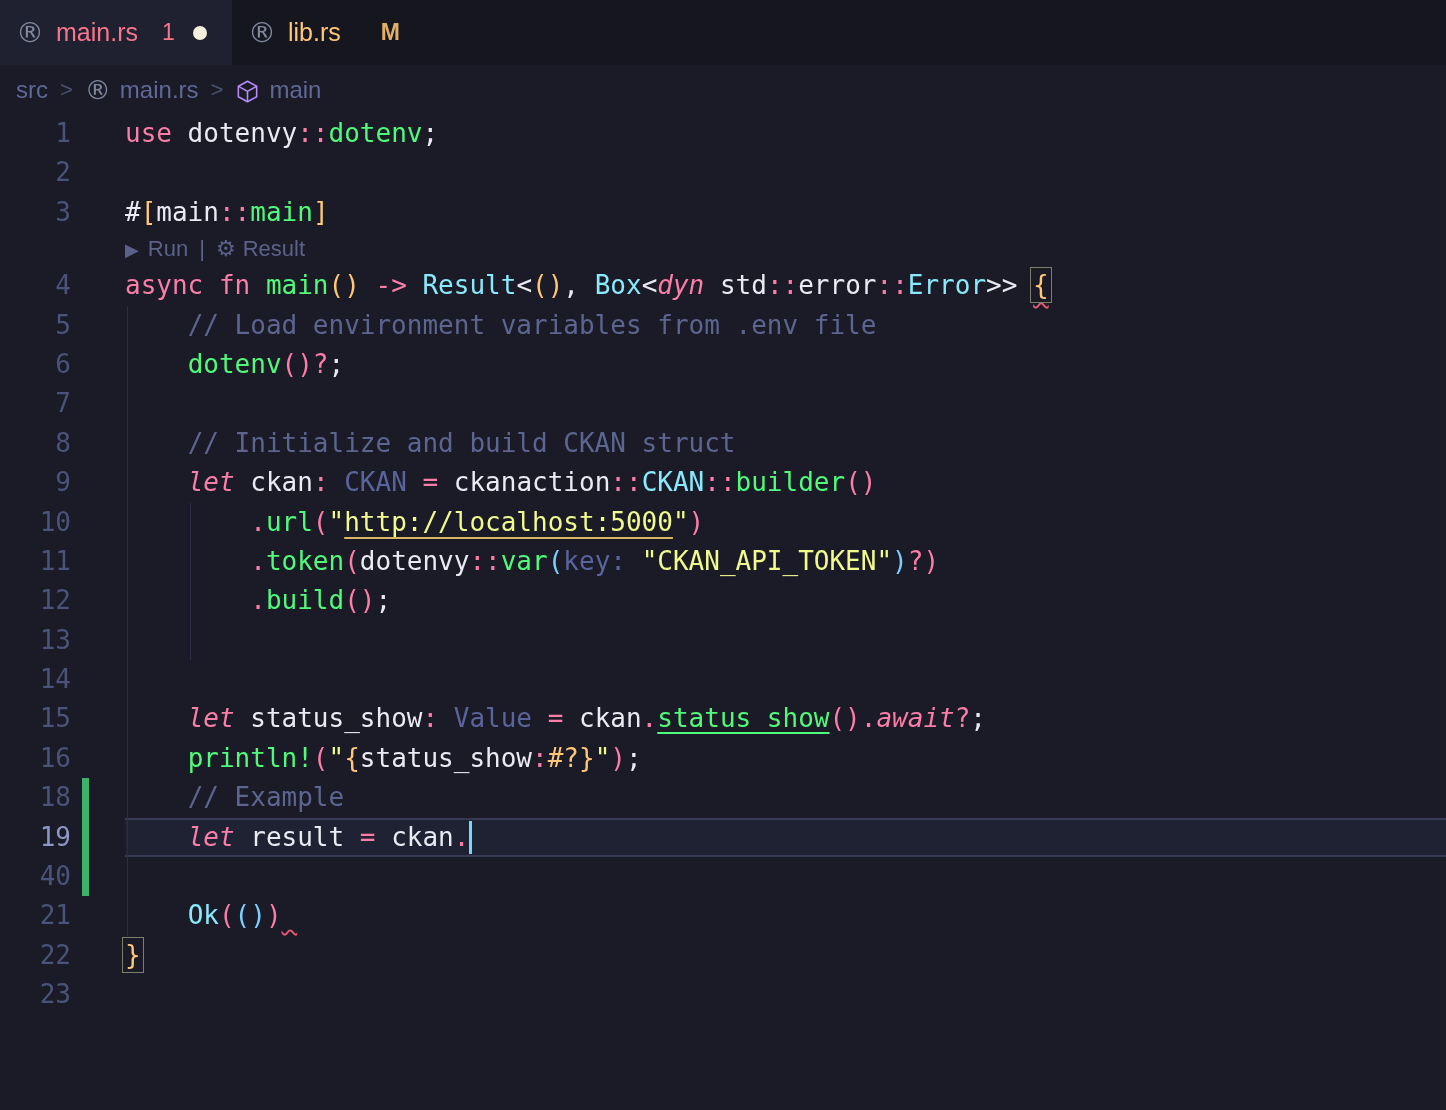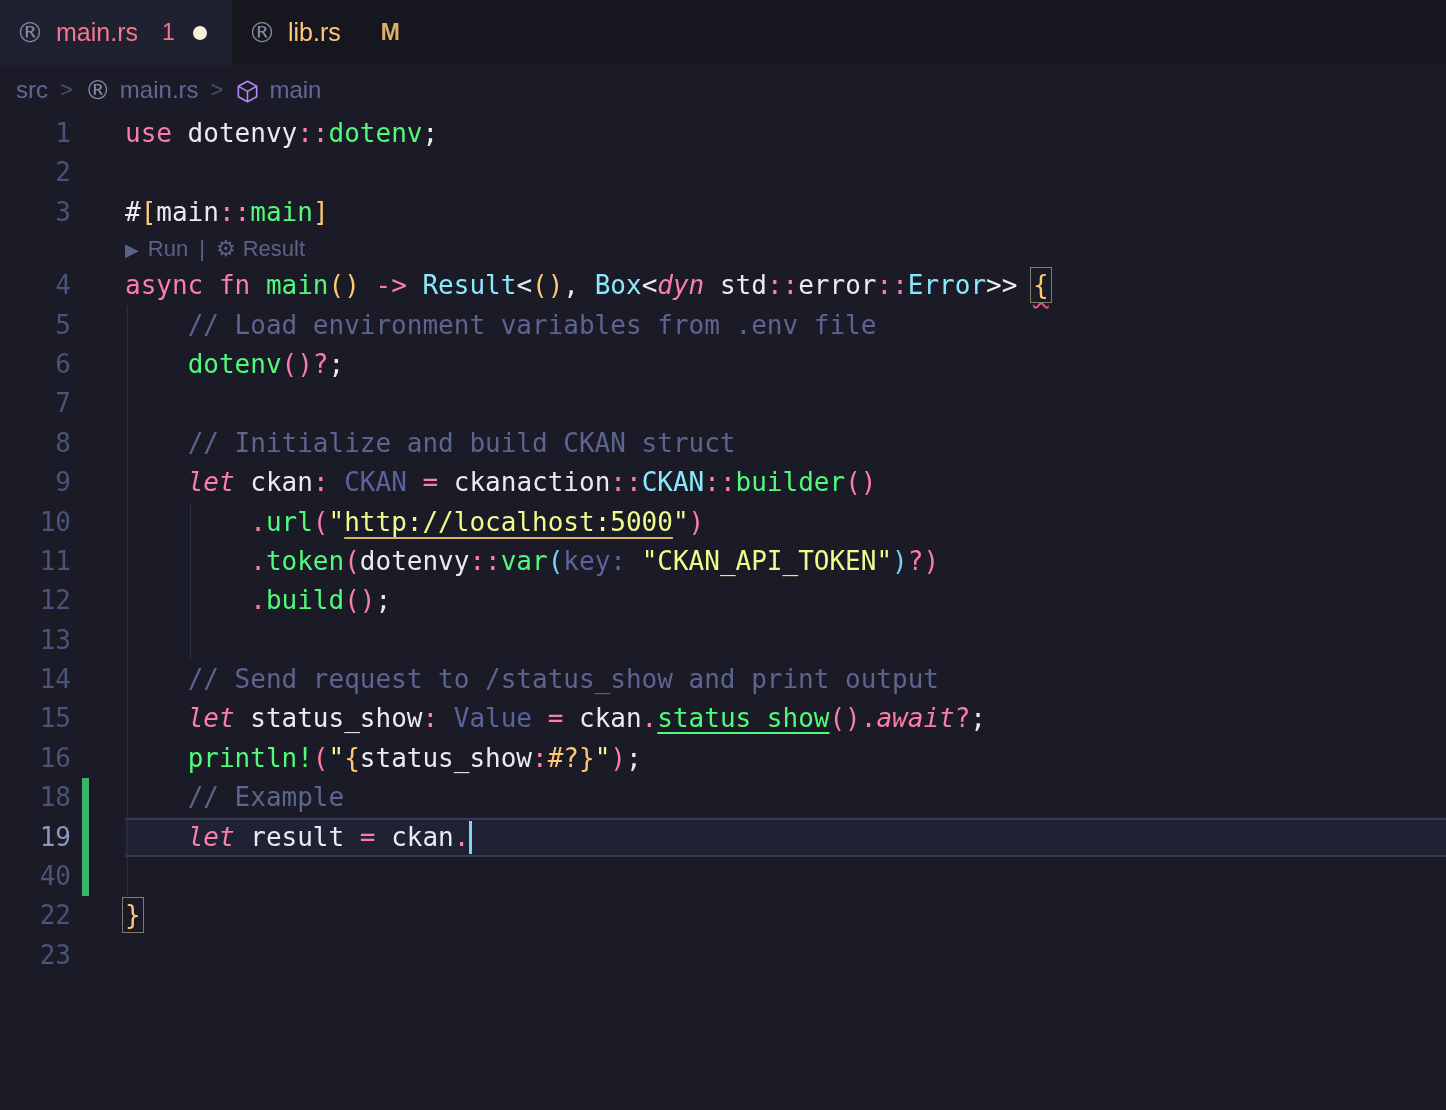--- a/index.html
+++ b/index.html
@@ -102,22 +102,23 @@
       <div class="row"><div class="gutter">4</div><div class="margin"></div><div class="content"><span class="kw">async</span><span class="fg"> </span><span class="kw">fn</span><span class="fg"> </span><span class="fn">main</span><span class="b1">()</span><span class="fg"> </span><span class="kw">-&gt;</span><span class="fg"> </span><span class="ty">Result</span><span class="fg">&lt;</span><span class="b1">()</span><span class="fg">, </span><span class="ty">Box</span><span class="fg">&lt;</span><span class="kwi">dyn</span><span class="fg"> std</span><span class="kw">::</span><span class="fg">error</span><span class="kw">::</span><span class="ty">Error</span><span class="fg">&gt;&gt; </span><span class="b1 matchbox errwave">{</span></div></div>
       <div class="row"><div class="gutter">5</div><div class="margin"></div><div class="content"><div class="guide" style="left: calc(0ch + 2px);"></div><span class="fg">    </span><span class="cmt">// Load environment variables from .env file</span></div></div>
       <div class="row"><div class="gutter">6</div><div class="margin"></div><div class="content"><div class="guide" style="left: calc(0ch + 2px);"></div><span class="fg">    </span><span class="fn">dotenv</span><span class="b2">()</span><span class="kw">?</span><span class="fg">;</span></div></div>
       <div class="row"><div class="gutter">7</div><div class="margin"></div><div class="content"><div class="guide" style="left: calc(0ch + 2px);"></div></div></div>
       <div class="row"><div class="gutter">8</div><div class="margin"></div><div class="content"><div class="guide" style="left: calc(0ch + 2px);"></div><span class="fg">    </span><span class="cmt">// Initialize and build CKAN struct</span></div></div>
       <div class="row"><div class="gutter">9</div><div class="margin"></div><div class="content"><div class="guide" style="left: calc(0ch + 2px);"></div><span class="fg">    </span><span class="kwi">let</span><span class="fg"> ckan</span><span class="kw">:</span><span class="inlay"> CKAN</span><span class="fg"> </span><span class="kw">=</span><span class="fg"> ckanaction</span><span class="kw">::</span><span class="ty">CKAN</span><span class="kw">::</span><span class="fn">builder</span><span class="b2">()</span></div></div>
       <div class="row"><div class="gutter">10</div><div class="margin"></div><div class="content"><div class="guide" style="left: calc(0ch + 2px);"></div><div class="guide" style="left: calc(4ch + 2px);"></div><span class="fg">        </span><span class="kw">.</span><span class="fn">url</span><span class="b2">(</span><span class="str">"</span><span class="lnk">http://localhost:5000</span><span class="str">"</span><span class="b2">)</span></div></div>
       <div class="row"><div class="gutter">11</div><div class="margin"></div><div class="content"><div class="guide" style="left: calc(0ch + 2px);"></div><div class="guide" style="left: calc(4ch + 2px);"></div><span class="fg">        </span><span class="kw">.</span><span class="fn">token</span><span class="b2">(</span><span class="fg">dotenvy</span><span class="kw">::</span><span class="fn">var</span><span class="b3">(</span><span class="inlay">key: </span><span class="str">"CKAN_API_TOKEN"</span><span class="b3">)</span><span class="kw">?</span><span class="b2">)</span></div></div>
       <div class="row"><div class="gutter">12</div><div class="margin"></div><div class="content"><div class="guide" style="left: calc(0ch + 2px);"></div><div class="guide" style="left: calc(4ch + 2px);"></div><span class="fg">        </span><span class="kw">.</span><span class="fn">build</span><span class="b2">()</span><span class="fg">;</span></div></div>
       <div class="row"><div class="gutter">13</div><div class="margin"></div><div class="content"><div class="guide" style="left: calc(0ch + 2px);"></div><div class="guide" style="left: calc(4ch + 2px);"></div></div></div>
-      <div class="row"><div class="gutter">14</div><div class="margin"></div><div class="content"><div class="guide" style="left: calc(0ch + 2px);"></div><span class="fg">    </span><span class="cmt">// Send request to /status_show and print output</span></div></div>
+      <div class="row"><div class="gutter">14</div><div class="margin"></div><div class="content"><div class="guide" style="left: calc(0ch + 2px);"></div><span class="fg">    </span></div></div>
       <div class="row"><div class="gutter">15</div><div class="margin"></div><div class="content"><div class="guide" style="left: calc(0ch + 2px);"></div><span class="fg">    </span><span class="kwi">let</span><span class="fg"> status_show</span><span class="kw">:</span><span class="inlay"> Value</span><span class="fg"> </span><span class="kw">=</span><span class="fg"> ckan</span><span class="kw">.</span><span class="fnu">status_show</span><span class="b2">()</span><span class="kw">.</span><span class="kwi">await</span><span class="kw">?</span><span class="fg">;</span></div></div>
       <div class="row"><div class="gutter">16</div><div class="margin"></div><div class="content"><div class="guide" style="left: calc(0ch + 2px);"></div><span class="fg">    </span><span class="fn">println!</span><span class="b2">(</span><span class="str">"</span><span class="b1">{</span><span class="fg">status_show</span><span class="kw">:</span><span class="b1">#?}</span><span class="str">"</span><span class="b2">)</span><span class="fg">;</span></div></div>
       <div class="row"><div class="gutter">18</div><div class="margin"><div class="gitbar"></div></div><div class="content"><div class="guide" style="left: calc(0ch + 2px);"></div><span class="fg">    </span><span class="cmt">// Example</span></div></div>
       <div class="row"><div class="gutter on">19</div><div class="margin"><div class="gitbar"></div></div><div class="content cur"><div class="guide" style="left: calc(0ch + 2px);"></div><span class="fg">    </span><span class="kwi">let</span><span class="fg"> result </span><span class="kw">=</span><span class="fg"> ckan</span><span class="kw">.</span><div class="cursor" style="left: calc(22ch);"></div></div></div>
       <div class="row"><div class="gutter">40</div><div class="margin"><div class="gitbar"></div></div><div class="content"><div class="guide" style="left: calc(0ch + 2px);"></div></div></div>
+      <div class="row"><div class="gutter">21</div><div class="margin"></div><div class="content"><div class="guide" style="left: calc(0ch + 2px);"></div><span class="fg">    </span><span class="ty">Ok</span><span class="b2">(</span><span class="b3">()</span><span class="b2">)</span><span class="sq">&nbsp;</span></div></div>
       <div class="row"><div class="gutter">22</div><div class="margin"></div><div class="content"><span class="b1 matchbox">}</span></div></div>
       <div class="row"><div class="gutter">23</div><div class="margin"></div><div class="content"></div></div>
     </div>
 </div>
 
 </body></html>

